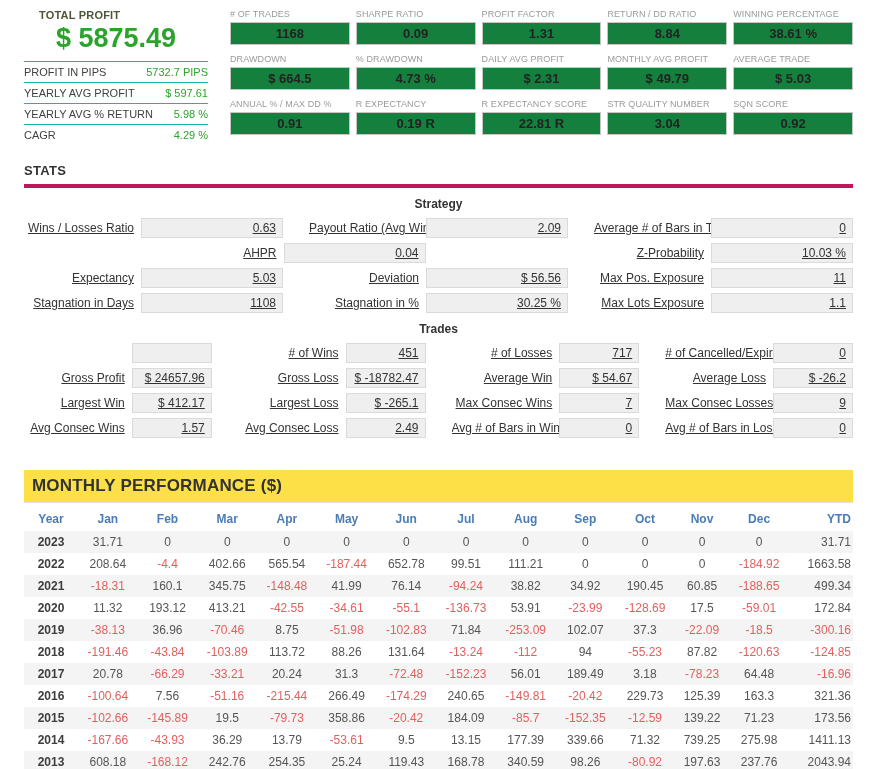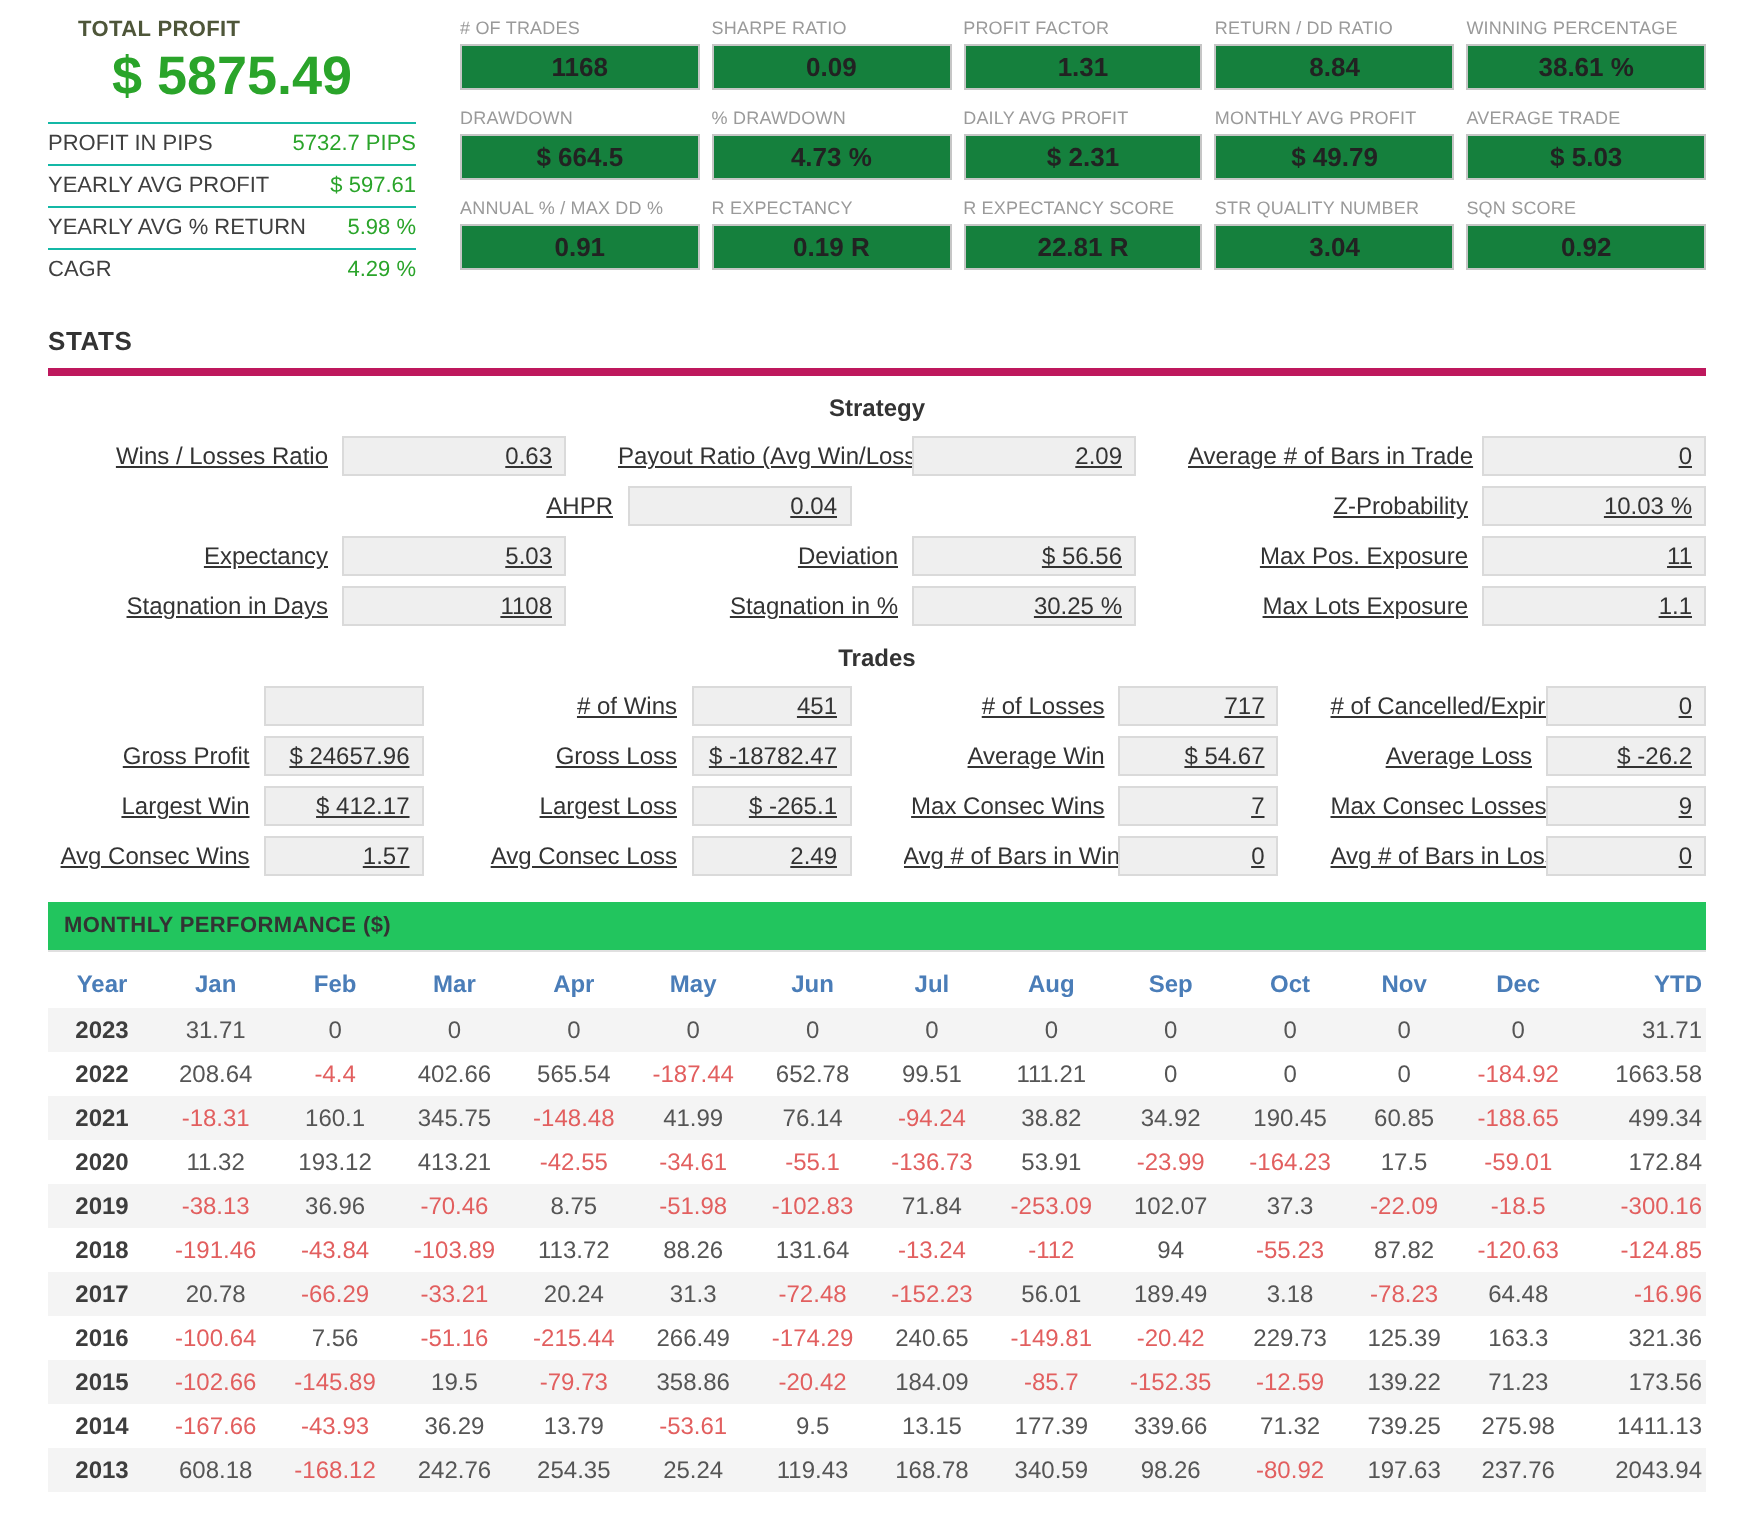--- a/index.html
+++ b/index.html
@@ -19,29 +19,29 @@
   .summary-row { display: flex; justify-content: space-between; align-items: center; border-top: 1px solid #14b8a6; padding: 4px 0; font-size: 11px; }
   .summary-row .lbl { color: #3f3f3f; }
   .summary-row .val { color: #2aa42a; }
 
   .kpi-grid { flex: 1; display: grid; grid-template-columns: repeat(5, 1fr); column-gap: 6px; row-gap: 9px; padding-top: 3px; }
   .kpi-label { font-size: 9px; color: #9a9a9a; margin-bottom: 3px; white-space: nowrap; overflow: hidden; letter-spacing: .1px; }
   .kpi-box { border: 1px solid #c6c6c6; height: 23px; line-height: 21px; text-align: center; font-size: 13px; font-weight: bold; color: #222; background: #15803d; }
 
   
   .section-header { margin-top: 13px; padding: 5px 0 6px 0; border-bottom: 4px solid #be185d; font-size: 13px; font-weight: bold; color: #333; letter-spacing: .3px; }
-  .monthly-band { margin-top: 13px; background: #22c55e; border-bottom: 1px solid #e0e0e0; padding: 6px 8px; font-size: 11px; font-weight: bold; color: #333; letter-spacing: .2px; }
+  .monthly-band { margin-top: 32px; background: #fde047; border-bottom: 1px solid #e0e0e0; padding: 6px 8px; font-size: 17px; font-weight: bold; color: #333; letter-spacing: .2px; }
   .subsection-title { text-align: center; font-size: 12px; font-weight: bold; color: #333; margin: 9px 0 7px 0; }
 
   
   .stat-grid { display: flex; flex-direction: column; gap: 5px; text-decoration: underline; }
   .stat-row { display: flex; gap: 26px; }
   .stat-pair { flex: 1; display: flex; align-items: center; min-width: 0; }
   .stat-pair .lbl { flex: 1; text-align: right; font-size: 12px; color: #333; padding-right: 7px; white-space: nowrap; overflow: hidden; }
-  .stat-pair .box { width: 112px; flex: none; height: 20px; line-height: 18px; background: #efefef; border: 1px solid #dadada; font-size: 12px; color: #333; text-align: right; padding: 0 6px; }
+  .stat-pair .box { width: 142px; flex: none; height: 20px; line-height: 18px; background: #efefef; border: 1px solid #dadada; font-size: 12px; color: #333; text-align: right; padding: 0 6px; }
   .trades-pair .box { width: 80px; }
 
   
   table.monthly { width: 100%; border-collapse: collapse; margin-top: 3px; font-size: 12px; }
   table.monthly th { color: #4a7db8; font-weight: bold; padding: 6px 2px 5px 2px; text-align: center; white-space: nowrap; }
   table.monthly td { padding: 4px 2px; text-align: center; color: #555; white-space: nowrap; }
   table.monthly td.year { font-weight: bold; color: #3d3d3d; }
   table.monthly td.neg { color: #e25f5f; }
   table.monthly tbody tr:nth-child(odd) { background: #f4f4f4; }
   table.monthly th:first-child, table.monthly td:first-child { width: 54px; }
@@ -350,21 +350,21 @@
           <td class="year">2020</td>
           <td>11.32</td>
           <td>193.12</td>
           <td>413.21</td>
           <td class="neg">-42.55</td>
           <td class="neg">-34.61</td>
           <td class="neg">-55.1</td>
           <td class="neg">-136.73</td>
           <td>53.91</td>
           <td class="neg">-23.99</td>
-          <td class="neg">-164.23</td>
+          <td class="neg">-128.69</td>
           <td>17.5</td>
           <td class="neg">-59.01</td>
           <td>172.84</td>
         </tr>
         <tr>
           <td class="year">2019</td>
           <td class="neg">-38.13</td>
           <td>36.96</td>
           <td class="neg">-70.46</td>
           <td>8.75</td>

